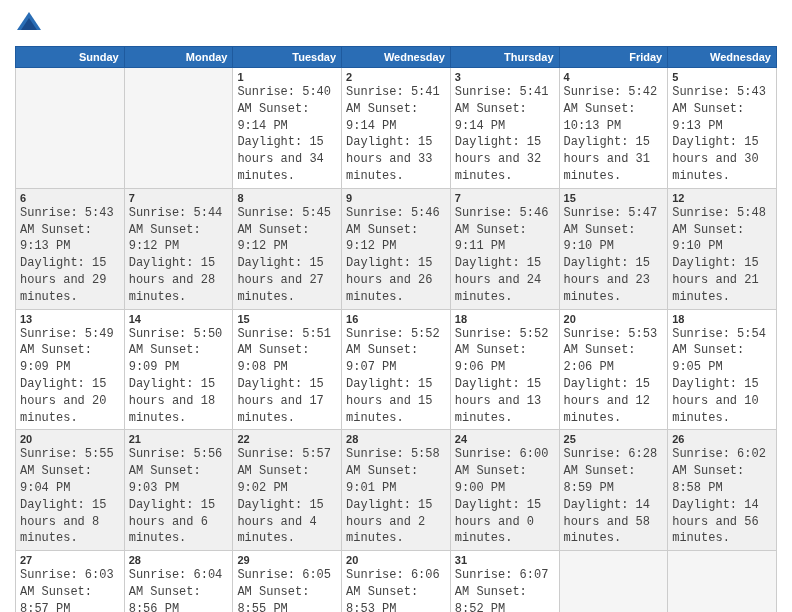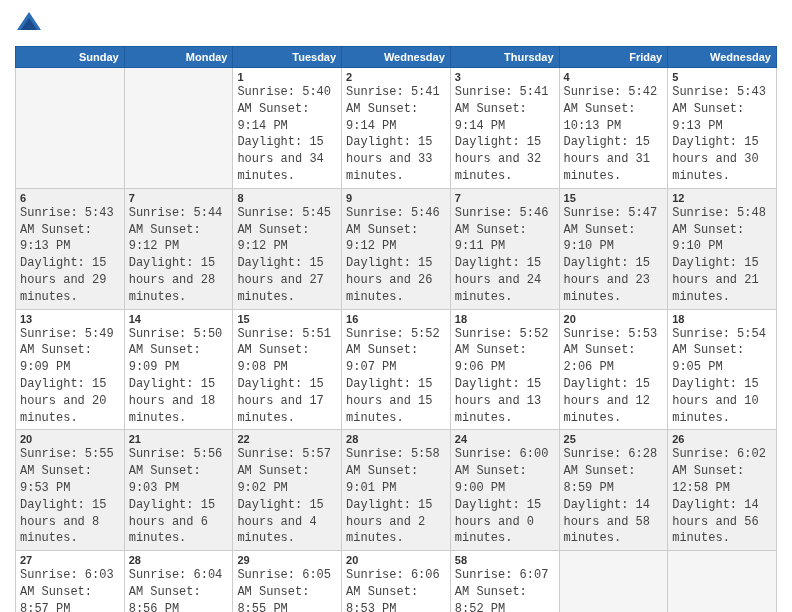--- a/index.html
+++ b/index.html
@@ -256,21 +256,21 @@
             <span class="day-num">18</span>
             <div class="day-info">Sunrise: 5:54 AM
 Sunset: 9:05 PM
 Daylight: 15 hours and 10 minutes.</div>
           </td>
         </tr>
         <tr class="row-shaded">
           <td>
             <span class="day-num">20</span>
             <div class="day-info">Sunrise: 5:55 AM
-Sunset: 9:53 PM
+Sunset: 9:04 PM
 Daylight: 15 hours and 8 minutes.</div>
           </td>
           <td>
             <span class="day-num">21</span>
             <div class="day-info">Sunrise: 5:56 AM
 Sunset: 9:03 PM
 Daylight: 15 hours and 6 minutes.</div>
           </td>
           <td>
             <span class="day-num">22</span>
@@ -292,21 +292,21 @@
           </td>
           <td>
             <span class="day-num">25</span>
             <div class="day-info">Sunrise: 6:28 AM
 Sunset: 8:59 PM
 Daylight: 14 hours and 58 minutes.</div>
           </td>
           <td>
             <span class="day-num">26</span>
             <div class="day-info">Sunrise: 6:02 AM
-Sunset: 12:58 PM
+Sunset: 8:58 PM
 Daylight: 14 hours and 56 minutes.</div>
           </td>
         </tr>
         <tr>
           <td>
             <span class="day-num">27</span>
             <div class="day-info">Sunrise: 6:03 AM
 Sunset: 8:57 PM
 Daylight: 14 hours and 54 minutes.</div>
           </td>
@@ -322,21 +322,21 @@
 Sunset: 8:55 PM
 Daylight: 14 hours and 49 minutes.</div>
           </td>
           <td>
             <span class="day-num">20</span>
             <div class="day-info">Sunrise: 6:06 AM
 Sunset: 8:53 PM
 Daylight: 14 hours and 47 minutes.</div>
           </td>
           <td>
-            <span class="day-num">58</span>
+            <span class="day-num">31</span>
             <div class="day-info">Sunrise: 6:07 AM
 Sunset: 8:52 PM
 Daylight: 14 hours and 45 minutes.</div>
           </td>
           <td class="empty"></td>
           <td class="empty"></td>
         </tr>
       </tbody>
   </table>
 </div>

